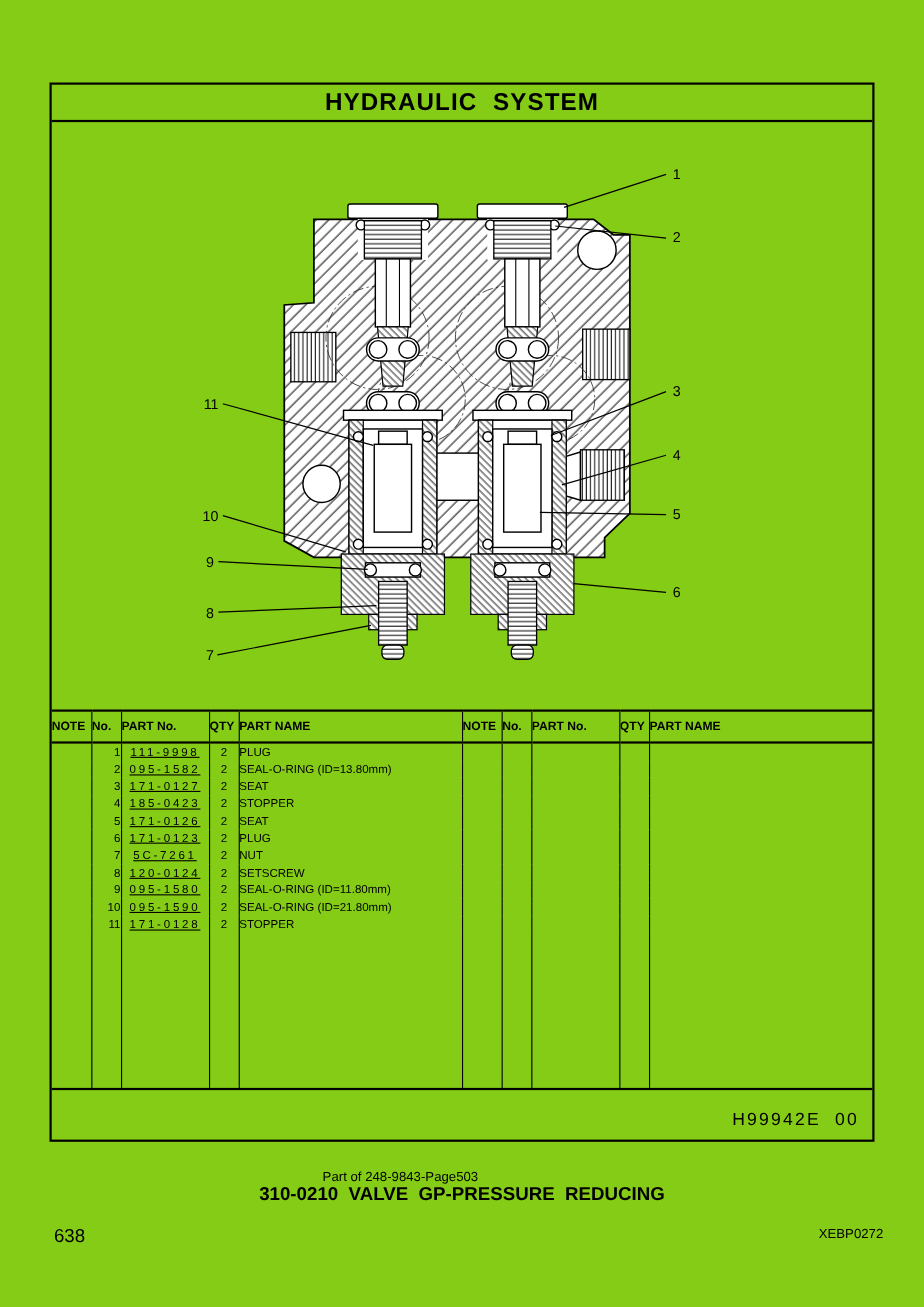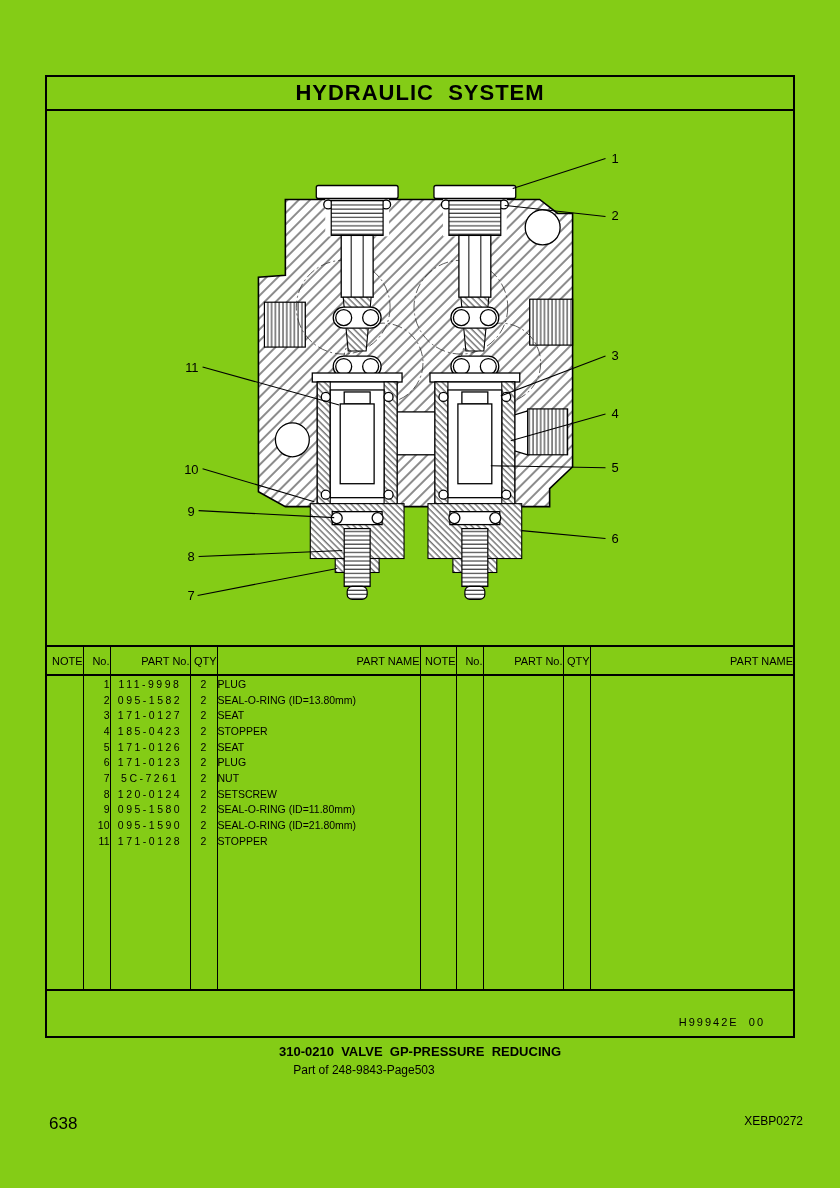--- a/index.html
+++ b/index.html
@@ -8,31 +8,31 @@
   .frame{position:absolute;left:45px;top:75px;width:746px;height:959px;border:2px solid #000;}
   .titlebar{position:absolute;top:0;left:0;right:0;height:32px;border-bottom:2px solid #000;
             display:flex;align-items:center;justify-content:center;}
   .titlebar span{font-size:22px;font-weight:bold;letter-spacing:1px;white-space:pre;}
   .diagram-area{position:absolute;top:34px;left:0;width:746px;height:534px;}
   
   table.parts{position:absolute;top:568px;left:0;width:746px;border-collapse:collapse;table-layout:fixed;}
   table.parts th,table.parts td{border-left:1px solid #000;padding:0;overflow:hidden;white-space:nowrap;}
   table.parts th:first-child,table.parts td:first-child{border-left:none;}
   table.parts thead th{height:27px;border-top:2px solid #000;border-bottom:2px solid #000;
-                       font-weight:normal;font-size:11px;text-align:right;}
+                       font-weight:bold;font-size:11px;text-align:left;}
   table.parts td{height:15.7px;font-size:10.5px;vertical-align:middle;}
   td.c-no{text-align:right;padding-right:5px;}
-  td.c-pn{text-align:center;letter-spacing:2.5px;}
+  td.c-pn{text-align:center;letter-spacing:2.5px;text-decoration:underline;}
   td.c-qty{text-align:center;}
   td.c-name{text-align:left;padding-left:7px;font-size:10px;}
   tr.filler td{height:141px;}
   .code-strip{position:absolute;top:912px;left:0;right:0;bottom:0;border-top:2px solid #000;}
-  .code-strip span{position:absolute;right:28px;bottom:8px;font-size:11px;letter-spacing:2px;white-space:pre;}
-  .figure-title{position:absolute;top:1044px;left:0;width:840px;text-align:center;
-                font-size:13px;font-weight:bold;white-space:pre;}
+  .code-strip span{position:absolute;right:12px;bottom:8px;font-size:16px;letter-spacing:2px;white-space:pre;}
+  .figure-title{position:absolute;top:1076px;left:0;width:840px;text-align:center;
+                font-size:17px;font-weight:bold;white-space:pre;}
   .figure-subtitle{position:absolute;top:1063px;left:0;width:728px;text-align:center;font-size:12px;}
   .footer-left{position:absolute;left:49px;top:1114px;font-size:17px;}
   .footer-right{position:absolute;right:37px;top:1114px;font-size:12px;}
   
   .w{fill:#fff;stroke:#000;stroke-width:1.3;}
   .hA{fill:url(#hatchA);stroke:#000;stroke-width:1.6;}
   .hB{fill:url(#hatchB);stroke:#000;stroke-width:1.1;}
   .hl{fill:url(#hlines);stroke:#000;stroke-width:1.2;}
   .vl{fill:url(#vlines);stroke:#000;stroke-width:1.2;}
   .ph{fill:none;stroke:#333;stroke-width:0.8;stroke-dasharray:10 3 2 3;}

